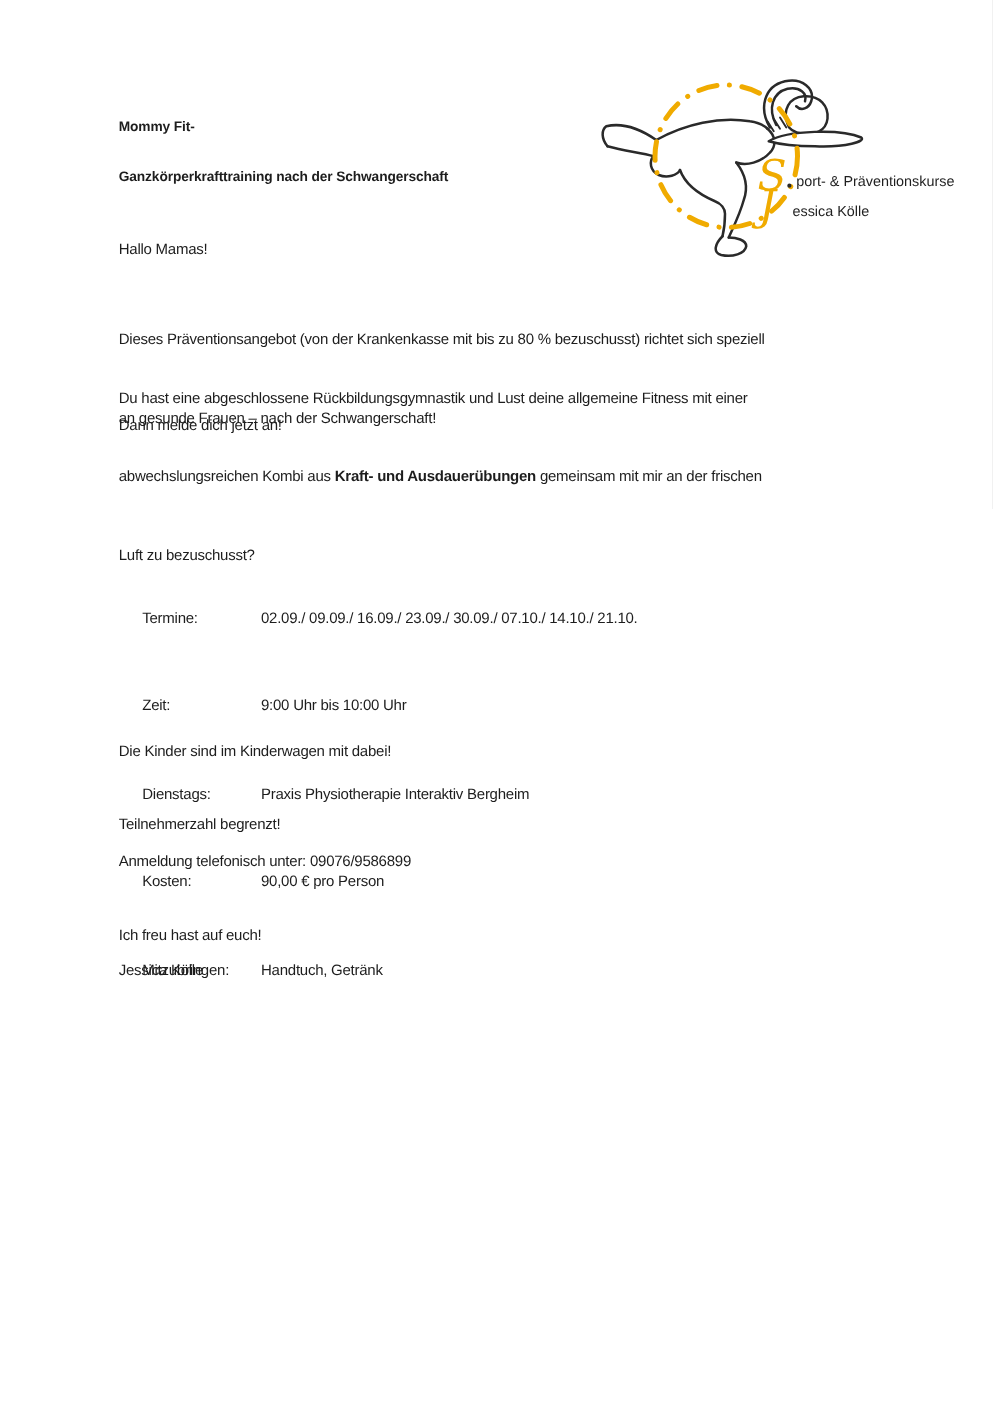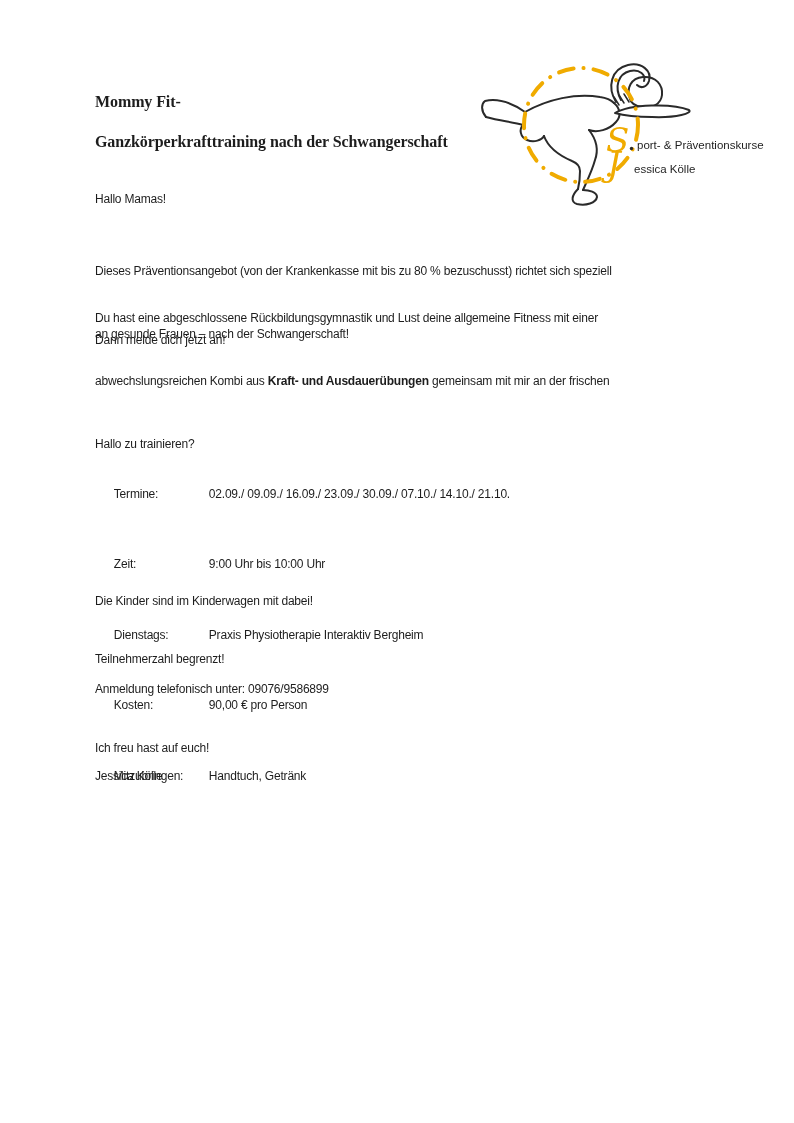--- a/index.html
+++ b/index.html
@@ -15,25 +15,24 @@
   .t {
     position:absolute;
     left:95px;
     font-size:12px;
     letter-spacing:-0.2px;
     line-height:21px;
     white-space:pre;
     color:#1d1d1d;
   }
   .title {
-    font-size:16px;
+    font-size:11px;
     font-weight:bold;
     letter-spacing:-0.1px;
     line-height:22px;
-    font-family:Liberation Serif, serif;
   }
   .heading {
     font-weight:bold;
   }
   .line { white-space:pre; }
   .rows .row { height:21px; margin-bottom:7.4px; }
   .rows .lbl { display:inline-block; width:95px; }
   b { font-weight:bold; }
   .logo {
     position:absolute;
@@ -94,21 +93,21 @@
   <div class="t" style="top:189px">Hallo Mamas!</div>
 
   <div class="t" style="top:219px">
     <div class="line">Dieses Präventionsangebot (von der Krankenkasse mit bis zu 80 % bezuschusst) richtet sich speziell</div>
     <div class="line">an gesunde Frauen – nach der Schwangerschaft!</div>
   </div>
 
   <div class="t" style="top:266px">
     <div class="line">Du hast eine abgeschlossene Rückbildungsgymnastik und Lust deine allgemeine Fitness mit einer</div>
     <div class="line"><span>abwechslungsreichen Kombi aus </span><b>Kraft- und Ausdauerübungen</b><span> gemeinsam mit mir an der frischen</span></div>
-    <div class="line">Hallo zu trainieren?</div>
+    <div class="line">Luft zu bezuschusst?</div>
   </div>
 
   <div class="t" style="top:330px">Dann melde dich jetzt an!</div>
 
 
   <div class="t rows" style="top:421px">
     <div class="row">
       <span class="lbl">Termine:</span><span class="val">02.09./ 09.09./ 16.09./ 23.09./ 30.09./ 07.10./ 14.10./ 21.10.</span>
     </div>
     <div class="row">

